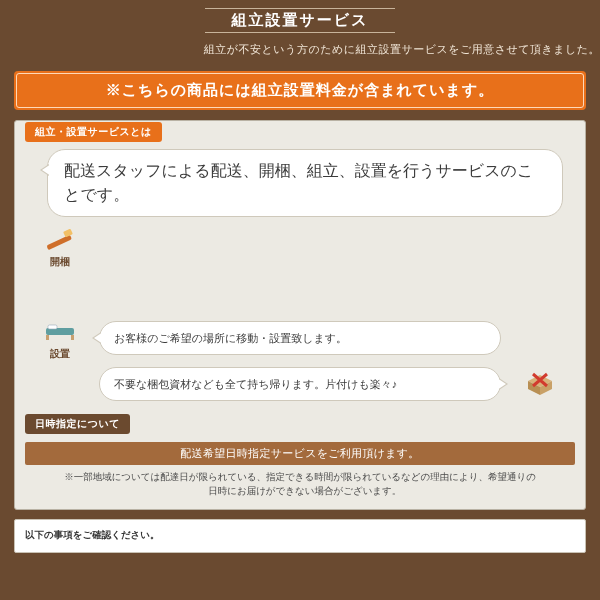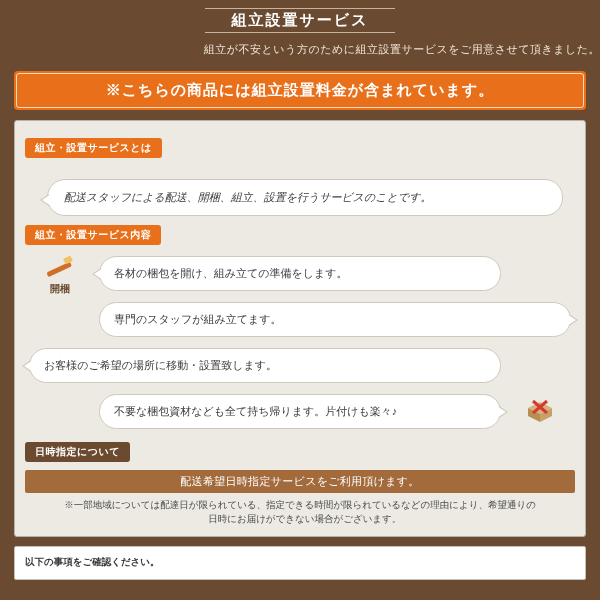--- a/index.html
+++ b/index.html
@@ -54,45 +54,44 @@
     font-weight:bold;
     letter-spacing:1px;
   }
   
   .panel{
     margin:10px 14px 0 14px;
     background:# efefef;
     background:#eceae3;
     border:1px solid #b9b2a4;
     border-radius:3px;
-    padding:16px 10px 10px 10px;
+    padding:0 10px 10px 10px;
     box-sizing:border-box;
   }
   .tag{
     display:inline-block;
     background:#e8701a;
     color:#ffffff;
     font-size:10px;
     font-weight:bold;
     padding:3px 10px;
     border-radius:3px;
     letter-spacing:.5px;
   }
   .tag.brown{background:#6b4a2f;}
   .speech{
     position:relative;
-    margin:21px 12px 0 22px;
+    margin:7px 12px 0 22px;
     background:#ffffff;
     border:1px solid #cfc9bb;
     border-radius:18px;
     padding:9px 16px;
-    font-size:11px;
+    font-size:16px;
     color:#3b3b3b;
     line-height:1.5;
-    font-style:italic;
   }
   .speech:before{
     content:"";
     position:absolute;
     left:-8px;top:14px;
     width:0;height:0;
     border-top:6px solid transparent;
     border-bottom:6px solid transparent;
     border-right:9px solid #cfc9bb;
   }
@@ -198,47 +197,53 @@
 
   <div class="banner-wrap">
     <div class="banner">※こちらの商品には組立設置料金が含まれています。</div>
   </div>
 
   <div class="panel">
 
     <div class="tag">組立・設置サービスとは</div>
     <div class="speech">配送スタッフによる配送、開梱、組立、設置を行うサービスのことです。</div>
 
-    <div style="margin-top:8px;">
-      <div class="tag">組立・設置サービス内容</div>
-    </div>
 
     <div class="rows">
 
 
       <div class="row">
         <div class="icon-cell">
           <div class="icon-box">
             <svg width="44" height="30" viewBox="0 0 44 30">
               <rect x="8" y="16" width="26" height="5" rx="2" fill="#cf6f2a" transform="rotate(-25 21 18)"></rect>
               <rect x="26" y="6" width="8" height="6" rx="1" fill="#f2c066" transform="rotate(-25 30 9)"></rect>
             </svg>
           </div>
           <div>開梱</div>
         </div>
-        <div class="bubble left-tail">各材の梱包を開け、組み立ての準備をします。</div>
-        <div class="spacer"></div>
-      </div>
-
-      <div class="row">
-        <div class="spacer"></div>
-        <div class="bubble right-tail">専門のスタッフが組み立てます。</div>
-      </div>
-
-      <div class="row">
+        <div class="spacer"></div>
+      </div>
+
+      <div class="row">
+        <div class="spacer"></div>
+      </div>
+
+      <div class="row">
+        <div class="icon-cell">
+          <div class="icon-box">
+            <svg width="44" height="30" viewBox="0 0 44 30">
+              <rect x="8" y="12" width="28" height="7" rx="2" fill="#5f9ea0"></rect>
+              <rect x="10" y="9" width="9" height="4" rx="1.5" fill="#ffffff" stroke="#9ab" stroke-width="0.6"></rect>
+              <rect x="8" y="19" width="3" height="5" fill="#c8a070"></rect>
+              <rect x="33" y="19" width="3" height="5" fill="#c8a070"></rect>
+            </svg>
+          </div>
+          <div>設置</div>
+        </div>
         <div class="bubble left-tail">お客様のご希望の場所に移動・設置致します。</div>
         <div class="spacer"></div>
       </div>
 
       <div class="row">
         <div class="spacer"></div>
         <div class="bubble right-tail">不要な梱包資材なども全て持ち帰ります。片付けも楽々♪</div>
         <div class="icon-cell">
           <div class="icon-box">
             <svg width="44" height="30" viewBox="0 0 44 30">

